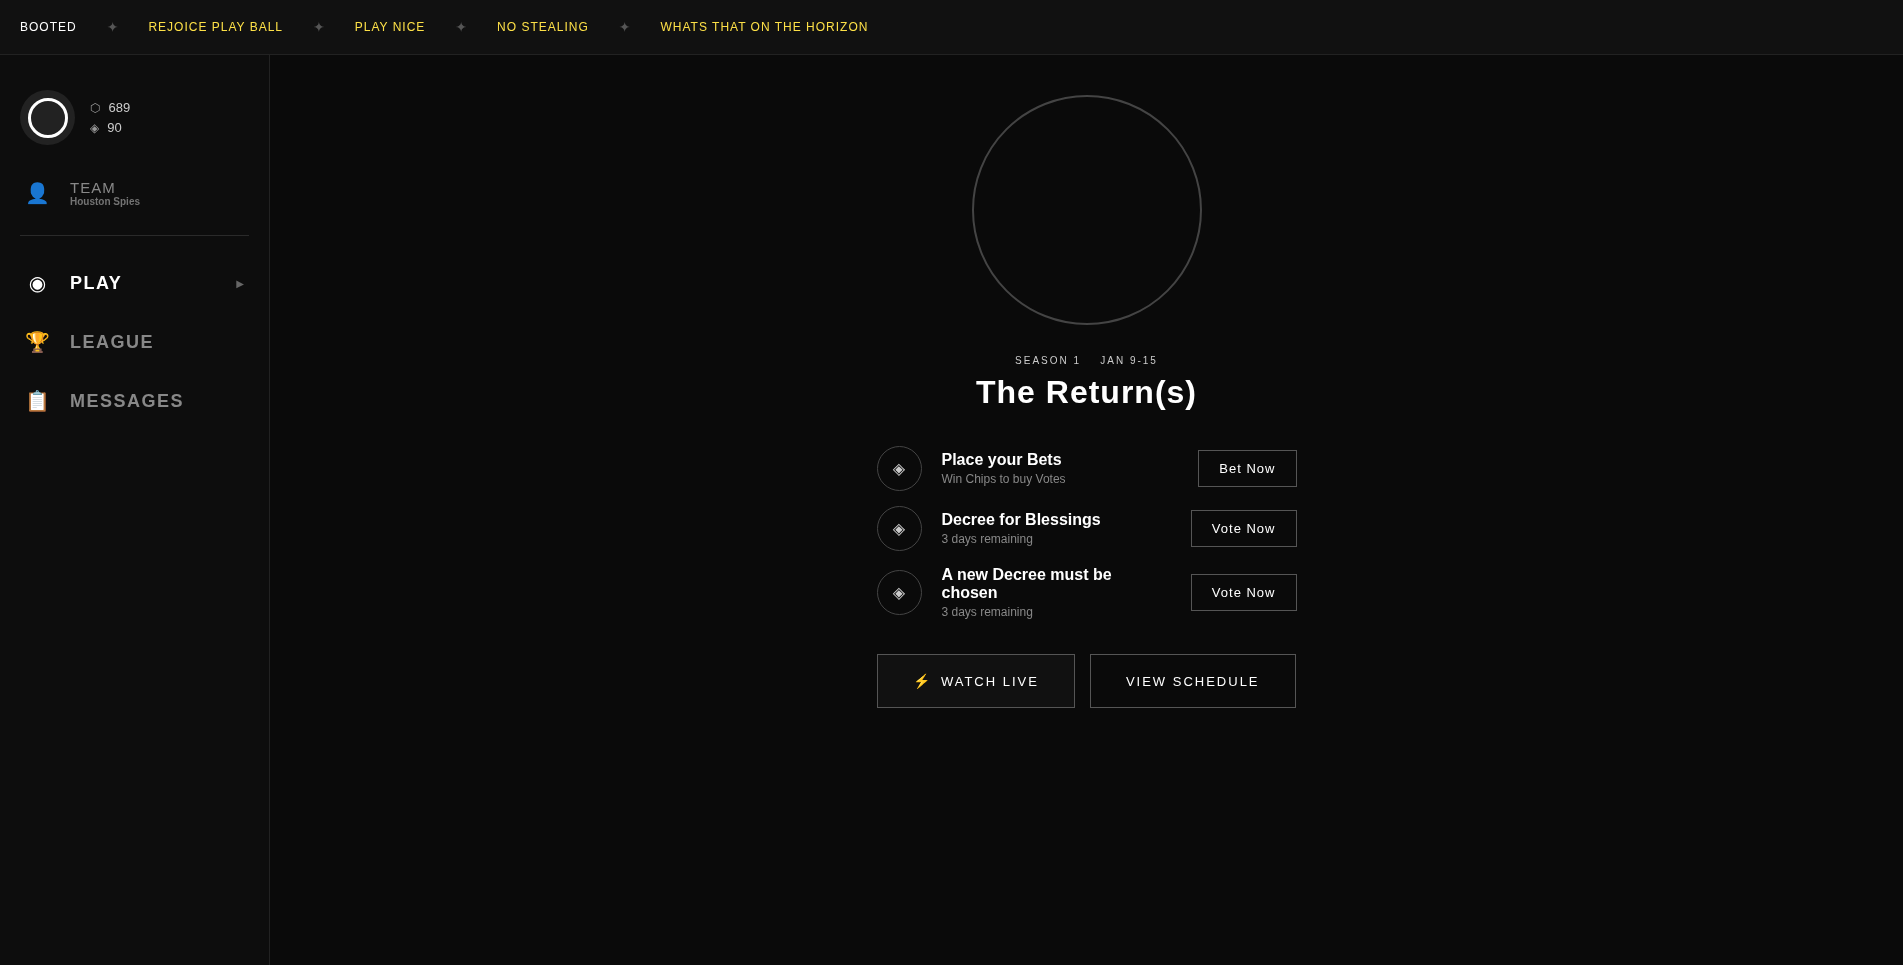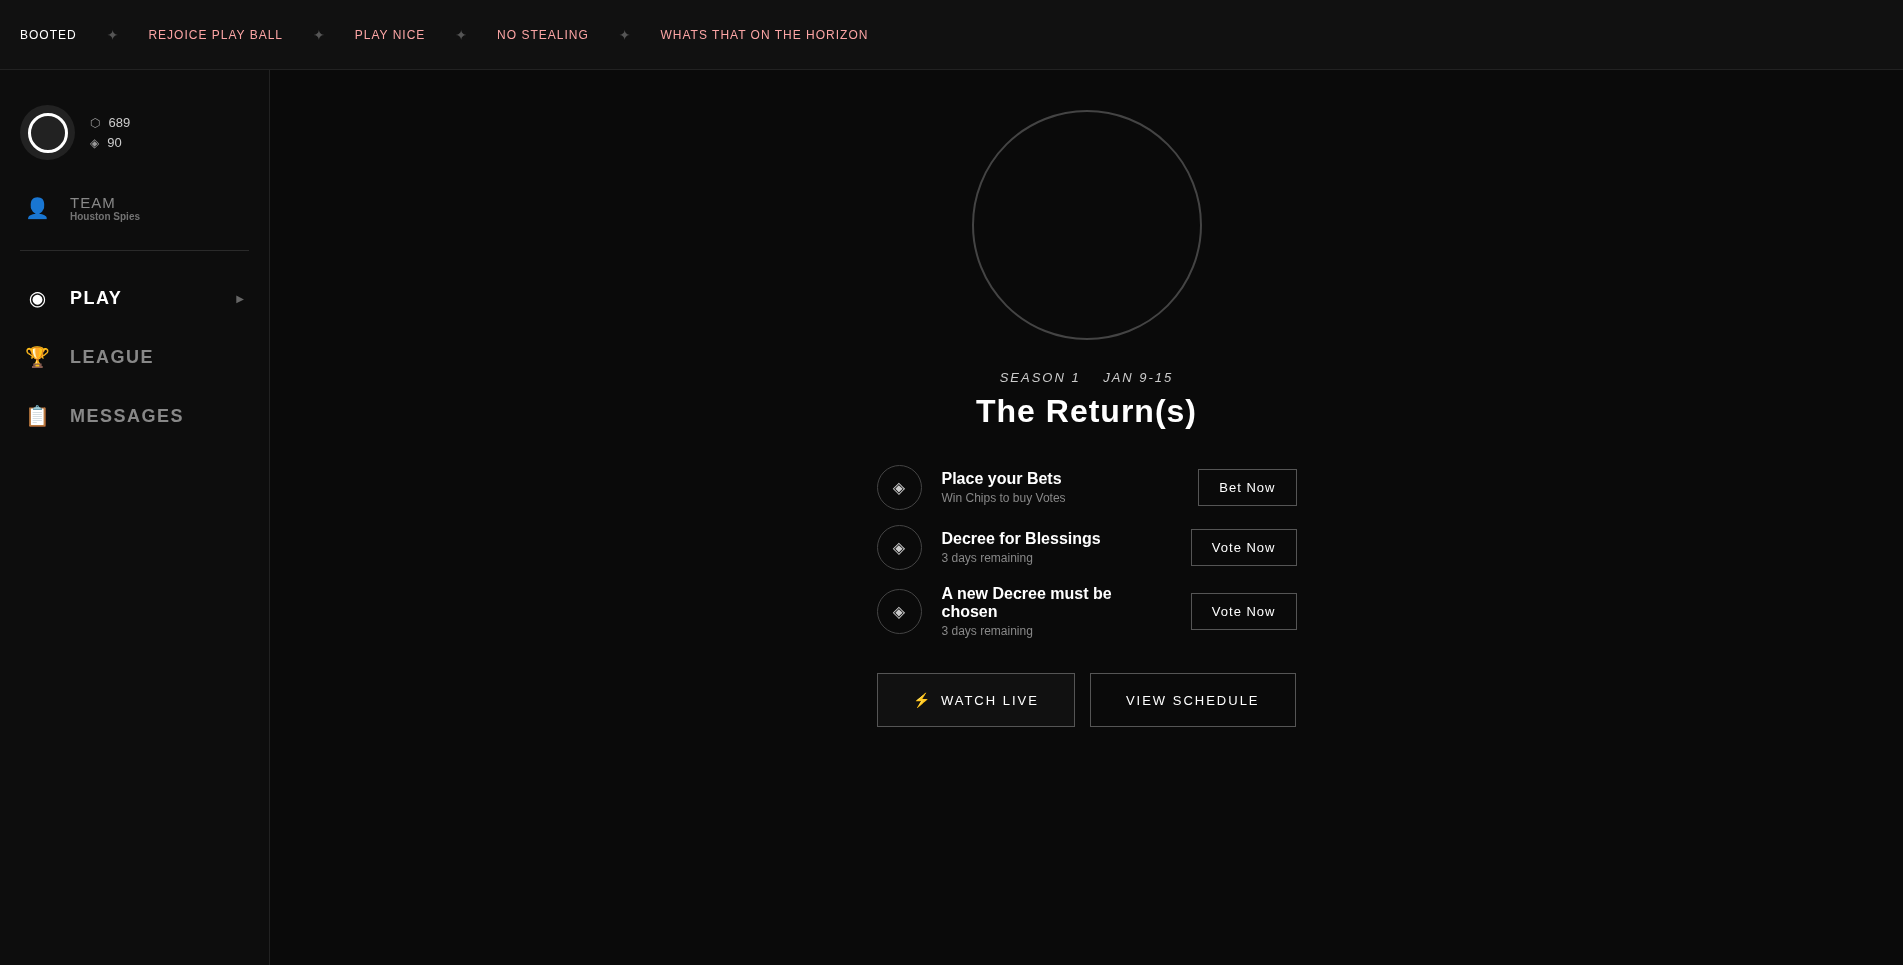--- a/index.html
+++ b/index.html
@@ -8,29 +8,29 @@
       color: #fff;
       font-family: 'Arial', sans-serif;
       width: 1903px;
       height: 965px;
       overflow: hidden;
     }
 
     
     .top-nav {
       background: #111;
-      height: 70px;
+      height: 55px;
       display: flex;
       align-items: center;
       padding: 0 20px;
       gap: 30px;
       border-bottom: 1px solid #222;
     }
     .top-nav-item {
-      color: #fca5a5;
+      color: #fde047;
       font-size: 12px;
       letter-spacing: 1px;
       text-transform: uppercase;
       cursor: pointer;
     }
     .top-nav-item.active {
       color: #fff;
     }
     .top-nav-dot {
       color: #555;
@@ -189,25 +189,24 @@
       border-radius: 50%;
       background: transparent;
     }
 
     
     .season-info {
       text-align: center;
       margin-bottom: 35px;
     }
     .season-meta {
-      font-size: 13px;
+      font-size: 10px;
       color: #999;
       letter-spacing: 2px;
       margin-bottom: 8px;
-      font-style: italic;
     }
     .season-meta span {
       color: #ccc;
     }
     .season-title {
       font-size: 32px;
       font-weight: 700;
       color: #fff;
       letter-spacing: 1px;
     }

